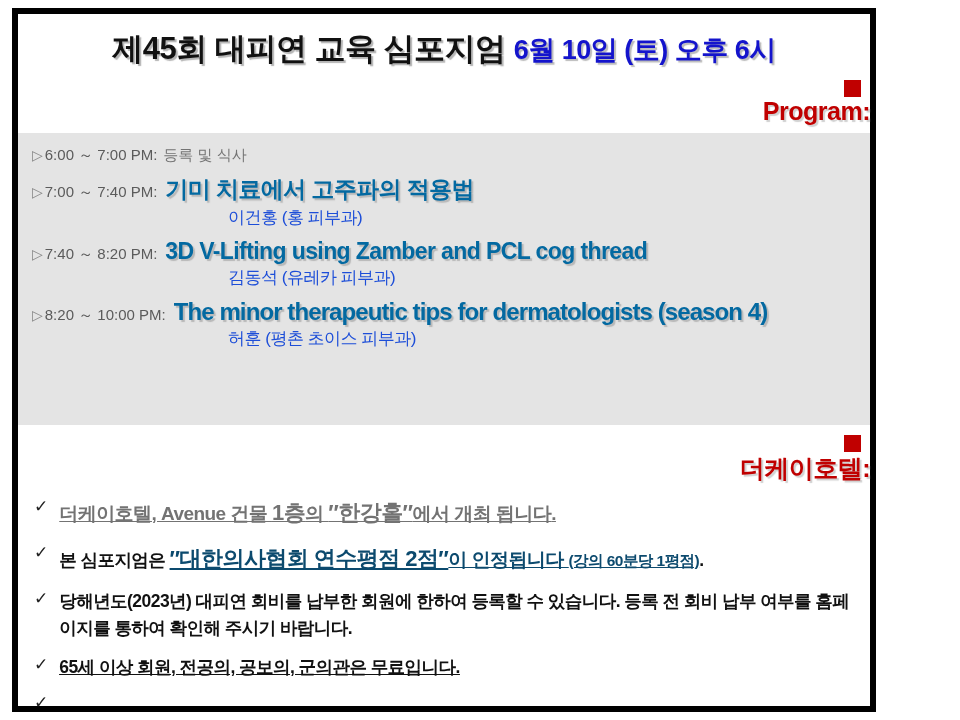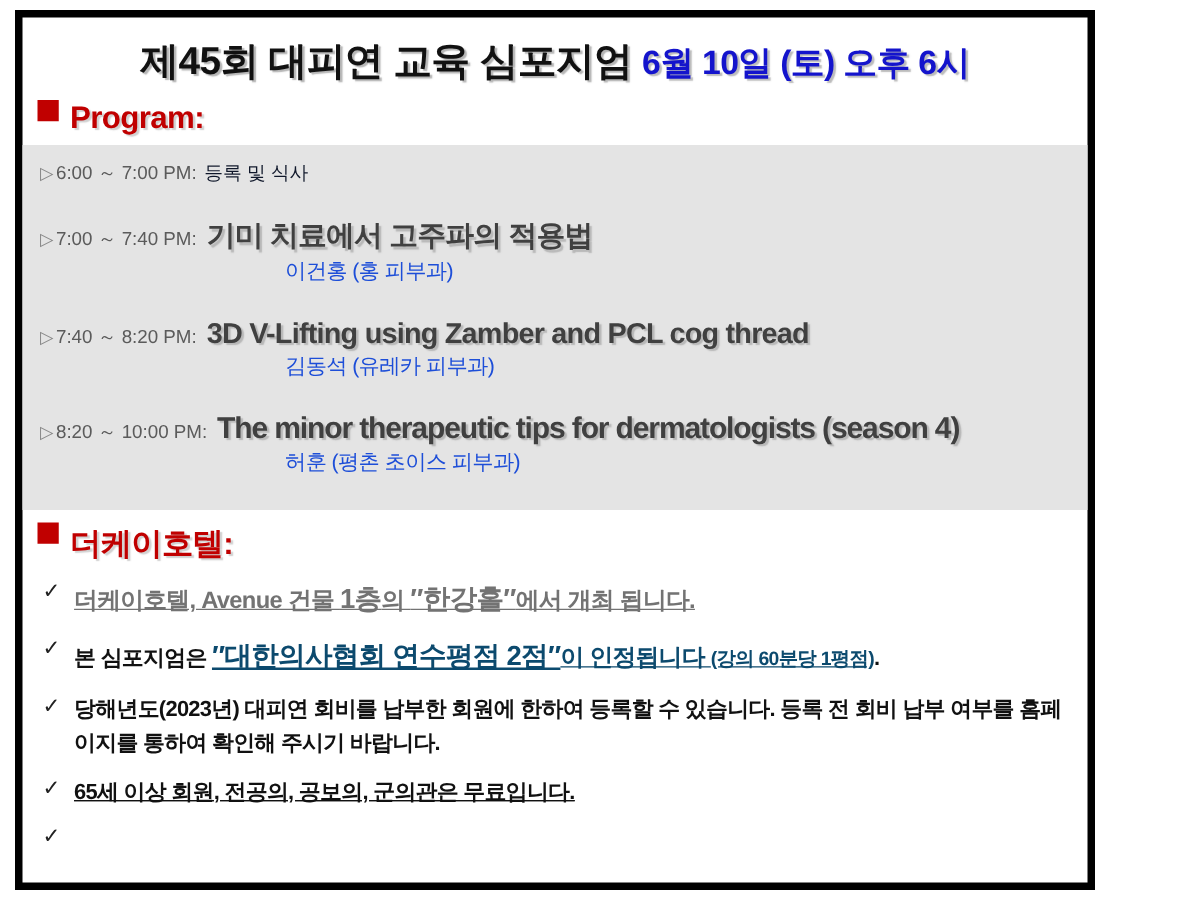--- a/index.html
+++ b/index.html
@@ -43,23 +43,24 @@
     font-weight: bold;
     color: #1414cc;
     letter-spacing: -0.5px;
     margin-left: 8px;
     text-shadow: 2px 2px 1px rgba(120,120,120,0.5);
   }
 
   
   .section-head {
     display: flex;
-    align-items: flex-start;
+    align-items: flex-end;
     margin-left: 12px;
     margin-top: 10px;
+    flex-direction: column;
   }
   .sq-bullet {
     display: inline-block;
     width: 17px;
     height: 17px;
     background: #c00000;
     margin-right: 9px;
     flex: none;
   }
   .section-head-text {
@@ -92,32 +93,31 @@
     line-height: 1;
   }
   .prog-time {
     font-size: 15px;
     color: #5b5b5b;
     white-space: nowrap;
     letter-spacing: 0px;
   }
   .prog-plain {
     font-size: 15px;
-    color: #0f172a;
+    color: #737373;
     margin-left: 6px;
   }
   .prog-title {
     font-size: 23px;
     font-weight: bold;
-    color: #404040;
+    color: #0369a1;
     margin-left: 8px;
     letter-spacing: -0.6px;
     white-space: nowrap;
     text-shadow: 2px 2px 1px rgba(140,140,140,0.5);
-    margin-top: 16px;
   }
   .prog-title.wide {
     font-size: 24px;
     letter-spacing: -0.9px;
   }
   .prog-speaker {
     font-size: 17px;
     font-weight: normal;
     color: #1d4ed8;
     margin-left: 210px;

